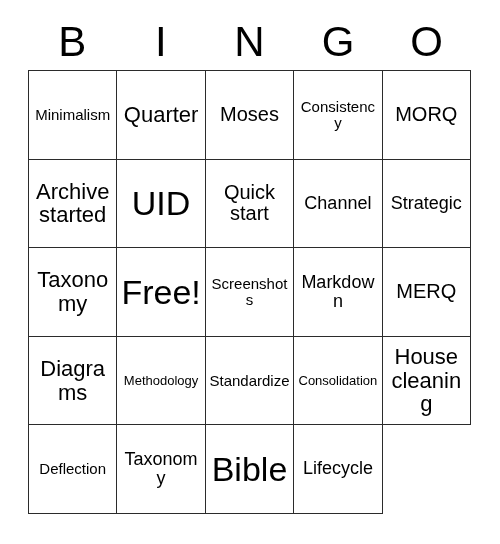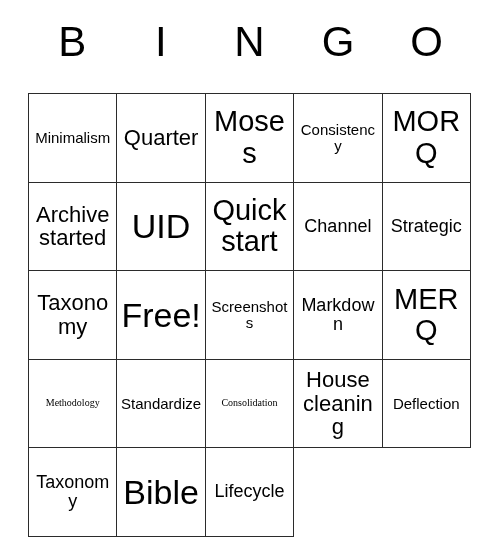--- a/index.html
+++ b/index.html
@@ -46,21 +46,20 @@
     top: 70px;
     width: 443px;
     height: 444px;
     display: grid;
     grid-template-columns: repeat(5, 1fr);
     grid-template-rows: repeat(5, 1fr);
     border-top: 1px solid #2b2b2b;
     border-left: 1px solid #2b2b2b;
     box-sizing: border-box;
     background: #ffffff;
-    margin-top: 23px;
   }
   .cell {
     border-right: 1px solid #2b2b2b;
     border-bottom: 1px solid #2b2b2b;
     box-sizing: border-box;
     background: #ffffff;
     display: flex;
     align-items: center;
     justify-content: center;
     text-align: center;
@@ -70,25 +69,25 @@
   .cell-text {
     display: block;
     width: 100%;
     line-height: 1.08;
     color: #000000;
     word-break: normal;
     overflow-wrap: break-word;
   }
   
   .fs-xl   { font-size: 34px; }
-  .fs-lg   { font-size: 29px; }
+  .fs-lg   { font-size: 20px; }
   .fs-md   { font-size: 22px; }
   .fs-sm   { font-size: 18px; }
   .fs-xs   { font-size: 15px; }
-  .fs-xxs  { font-size: 10px; font-family: Liberation Serif, serif; }
+  .fs-xxs  { font-size: 13px; }
 </style>
 </head>
 <body>
 
 <div id="card">
 
   <div id="header-row">
     <div class="header-letter">B</div>
     <div class="header-letter">I</div>
     <div class="header-letter">N</div>
@@ -139,20 +138,23 @@
         <span class="cell-text fs-xs">Screenshots</span>
       </div>
     <div class="cell">
         <span class="cell-text fs-sm">Markdown</span>
       </div>
 
     <div class="cell">
         <span class="cell-text fs-lg">MERQ</span>
       </div>
     <div class="cell">
+        <span class="cell-text fs-md">Diagrams</span>
+      </div>
+    <div class="cell">
         <span class="cell-text fs-xxs">Methodology</span>
       </div>
     <div class="cell">
         <span class="cell-text fs-xs">Standardize</span>
       </div>
     <div class="cell">
         <span class="cell-text fs-xxs">Consolidation</span>
       </div>
 
     <div class="cell">

